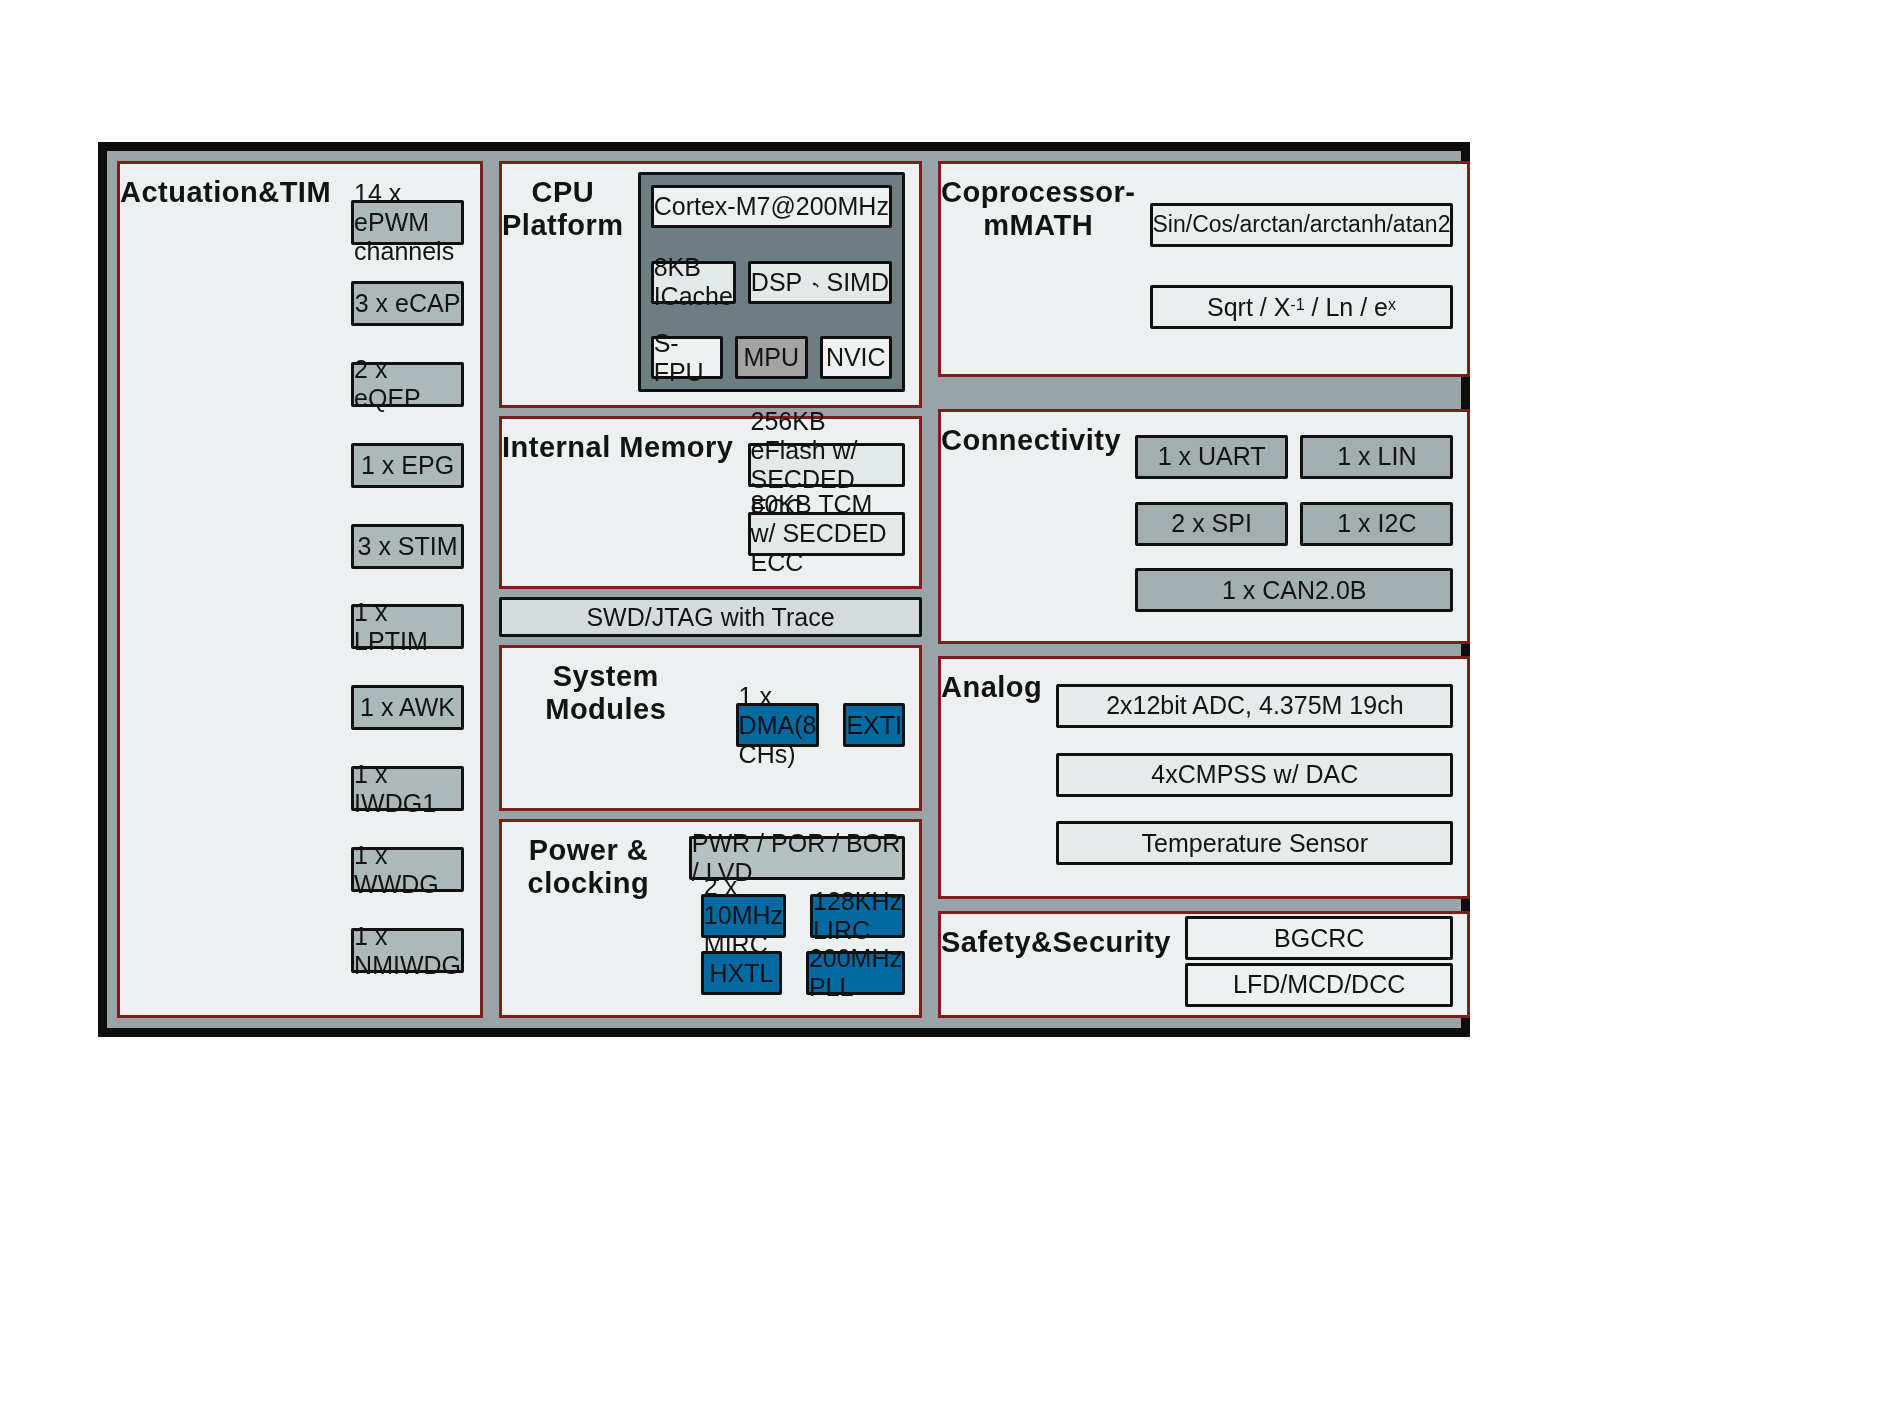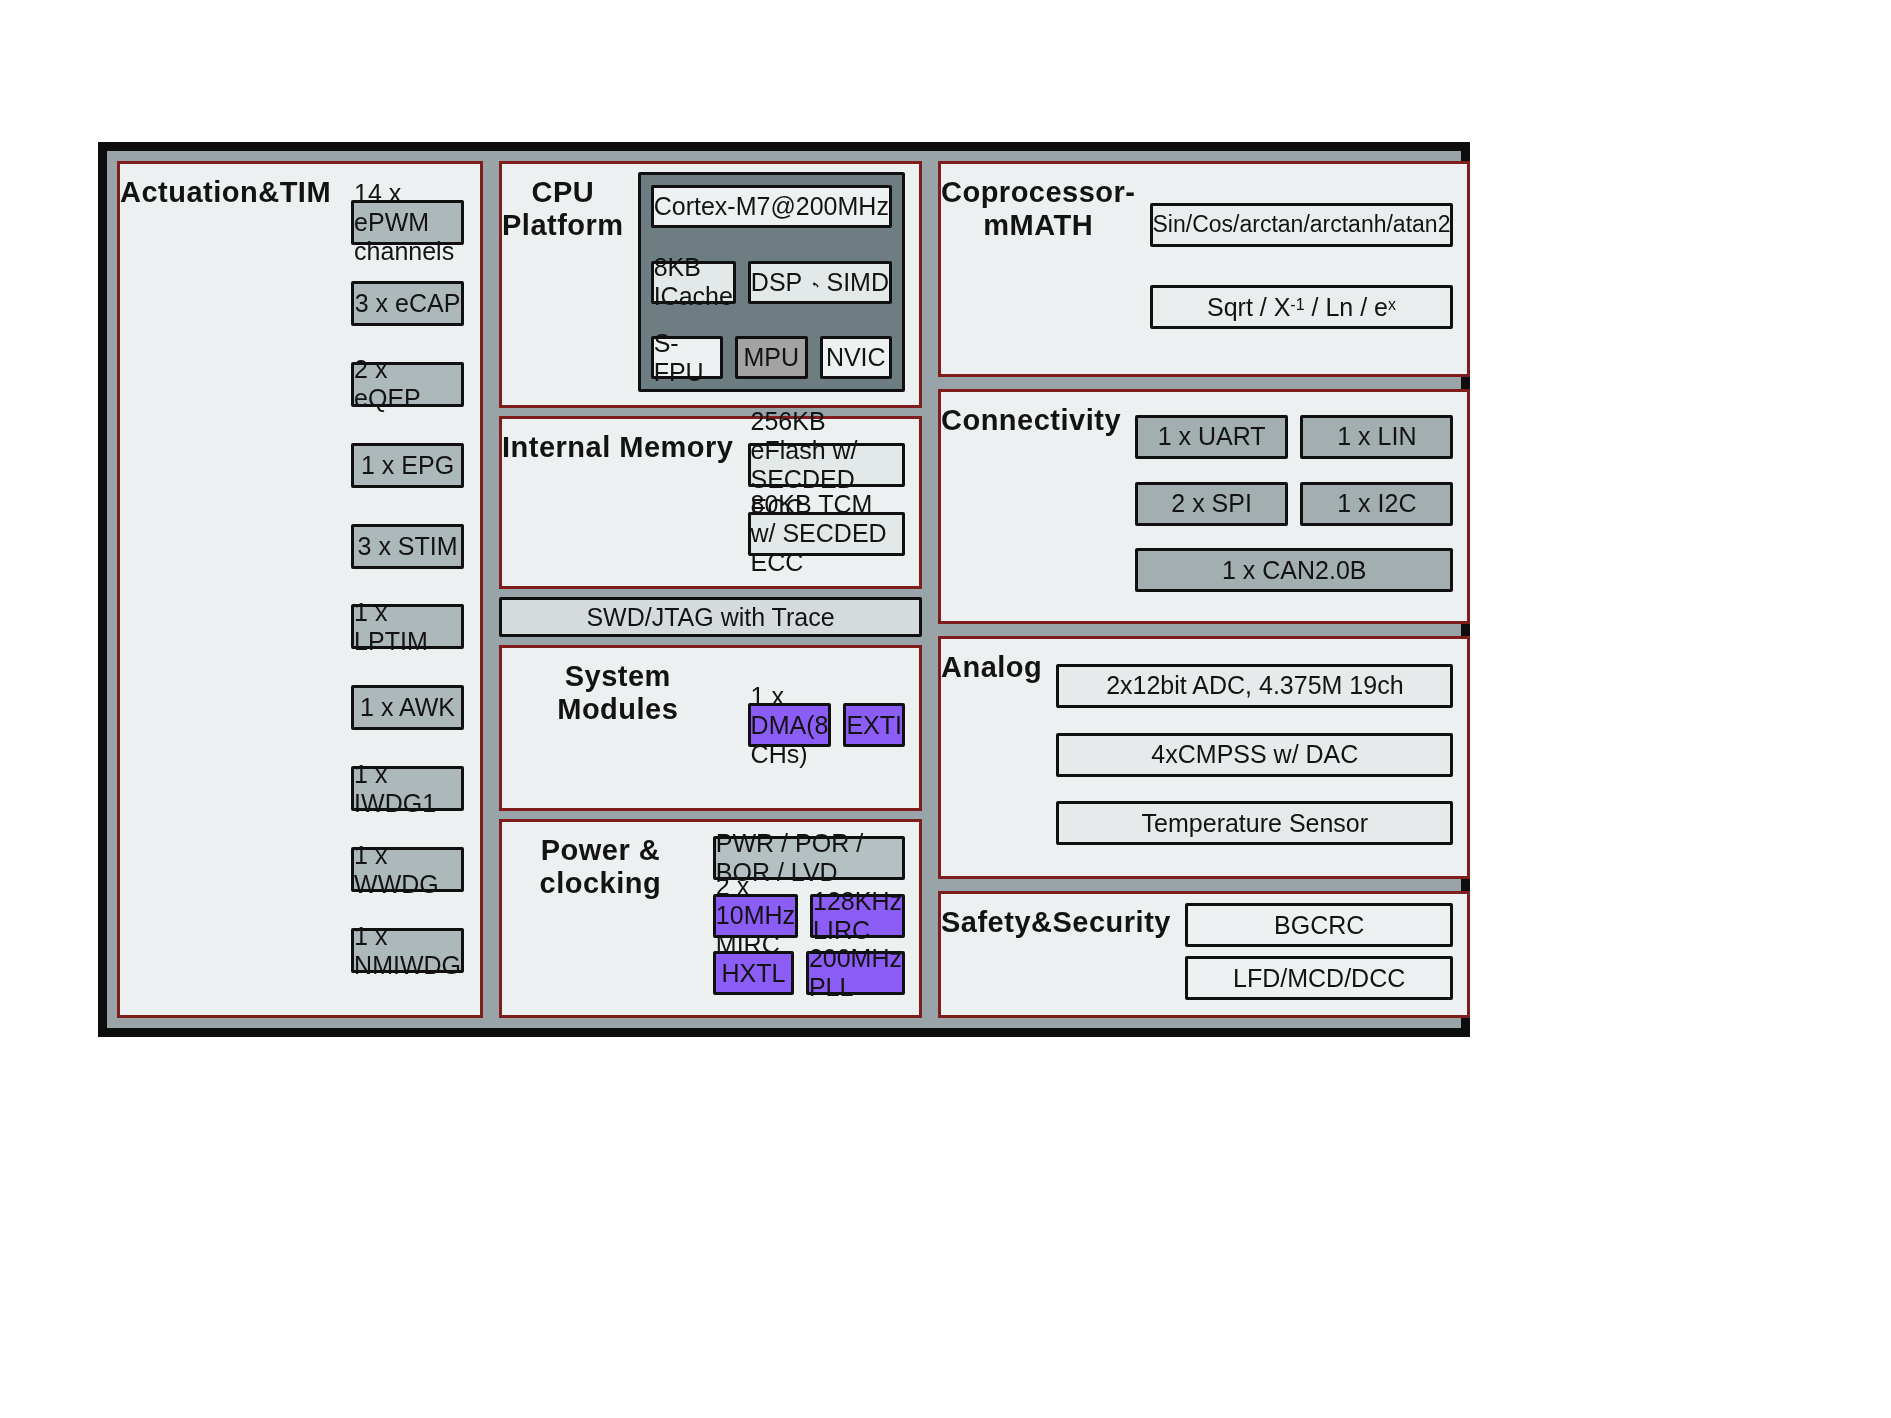--- a/index.html
+++ b/index.html
@@ -75,21 +75,21 @@
 
   .row { display: flex; gap: 12px; flex: none; }
   .row > .box { flex: 1; }
 
   
   .box--mid     { background: #adb8ba; }  
   .box--conn    { background: #a3aeb1; }  
   .box--light   { background: #e3e8e9; }
   .box--light2  { background: #a3a3a3; text-align: right; }
   .box--lighter { background: #eef1f1; }
-  .box--dark    { background: #8b5cf6; }  
+  .box--dark    { background: #0369a1; margin-left: 12px; }  
   .box--pwr     { background: #b5c0c2; }
   .box--swd     { background: #d5dbdc; height: 40px; }
   .box--coproc  { background: #e9edee; }
   .box--analog  { background: #e6eaeb; }
   .box--safety  { background: #eef1f1; }
 
   
   .cpu-core {
     flex: 1;
     margin: 8px 14px 13px;
@@ -103,21 +103,21 @@
     gap: 8px;
   }
   .cpu-core .box { height: 43px; }
 
   
   .p-cpu    { height: 247px; }
   .p-mem    { height: 173px; }
   .p-sys    { height: 166px; }
   .p-power  { flex: 1; }
   .p-coproc { height: 216px; }
-  .p-conn   { height: 235px; }
+  .p-conn   { height: 235px; margin-top: 20px; }
   .p-analog { height: 243px; }
   .p-safety { flex: 1; }
 
   sup {
     font-size: 16px;
     line-height: 0;
     position: relative;
     top: -2px;
   }
   .pre { white-space: pre; }

